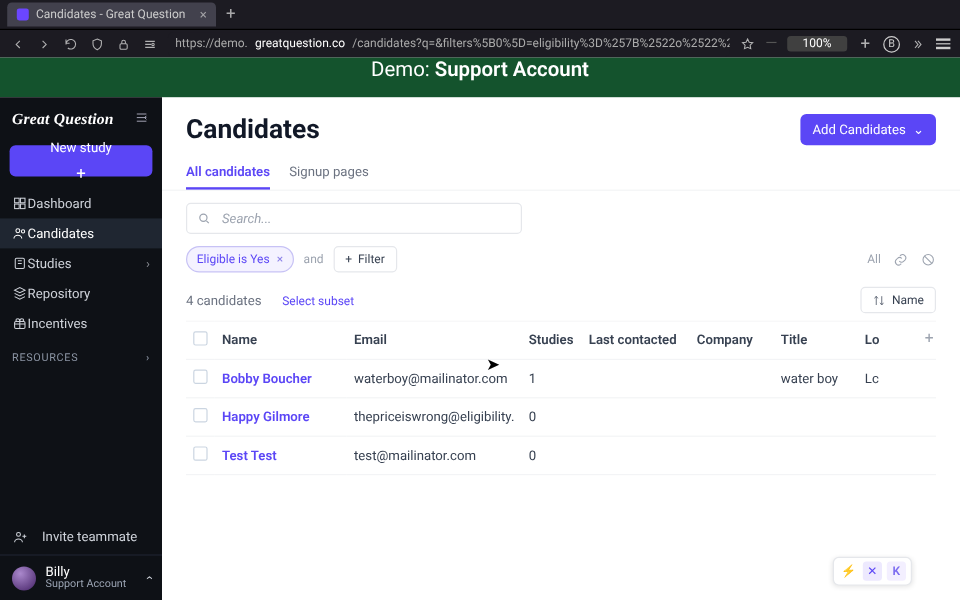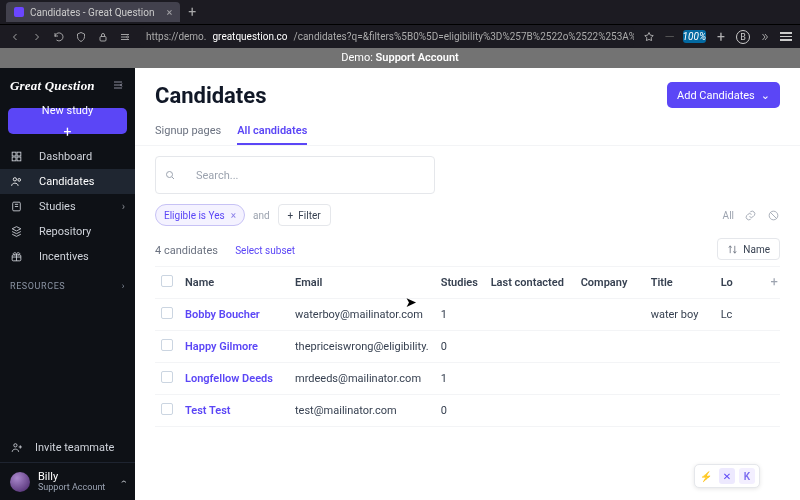--- a/index.html
+++ b/index.html
@@ -9,38 +9,38 @@
   .chrome-tabs { display: flex; align-items: center; height: 24px; padding: 0 6px; }
   .btab { display: flex; align-items: center; gap: 6px; background: #42414d; height: 20px; padding: 0 8px; font-size: 10px; border-radius: 4px 4px 0 0; max-width: 180px; }
   .btab .favicon { width: 10px; height: 10px; background: #6b46ff; border-radius: 2px; }
   .btab .btx { margin-left: 6px; font-size: 11px; opacity: .7; }
   .plus-tab { margin-left: 8px; font-size: 14px; line-height:1; opacity: .8; }
   .chrome-bar { display: flex; align-items: center; height: 24px; padding: 0 8px; gap: 8px; border-top: 1px solid #000; }
   .cbtn { width: 14px; height: 14px; display: inline-flex; align-items: center; justify-content: center; opacity: .85; }
   .cbtn svg { width: 12px; height: 12px; fill: none; stroke: #ccc; stroke-width: 1.8; }
   .urlbox { flex: 1; display: flex; align-items: center; gap: 6px; background: #1c1b22; height: 20px; border-radius: 4px; padding: 0 6px; font-size: 10px; color: #aaa; overflow: hidden; white-space: nowrap; }
   .urlbox .hl { color: #fff; }
-  .zoom { font-size: 10px; color: #fff; background: #0369a1; padding: 1px 0; border-radius: 3px; font-style: italic; }
+  .zoom { font-size: 10px; color: #fff; background: #404040; padding: 1px 13px; border-radius: 3px; }
   .circ { width: 14px; height: 14px; border-radius: 50%; border: 1px solid #ccc; display: inline-flex; align-items: center; justify-content: center; font-size: 9px; }
   .ham { display: flex; flex-direction: column; gap: 2px; }
   .ham span { display: block; width: 12px; height: 1.5px; background: #ccc; }
   
   .app { height: calc(500px - 48px); display: flex; flex-direction: column; }
-  .demo-banner { background: #737373; color: #fff; font-size: 11px; text-align: center; height: 20px; line-height: 20px; }
+  .demo-banner { background: #14532d; color: #fff; font-size: 17px; text-align: center; height: 33px; line-height: 20px; }
   .demo-banner .strong { font-weight: 600; color: #fff; }
   .body { flex: 1; display: flex; min-height: 0; }
   
   .sidebar { width: 135px; background: #0e1116; color: #cfd3da; display: flex; flex-direction: column; font-size: 11px; }
   .side-head { display: flex; align-items: center; justify-content: space-between; padding: 10px 10px 8px; }
   .brand { font-family: Georgia, 'Times New Roman', serif; font-style: italic; font-weight: 700; color: #fff; font-size: 13px; letter-spacing: .2px; }
   .collapse svg { width: 14px; height: 12px; stroke: #aab; fill: none; stroke-width: 1.6; }
   .new-study { margin: 6px 8px 10px; background: #5b46f6; color: #fff; height: 26px; border-radius: 5px; display: flex; align-items: center; justify-content: center; gap: 8px; font-size: 11px; cursor: pointer; flex-direction: column; }
   .new-study .plus { font-size: 14px; line-height: 1; }
   .nav { display: flex; flex-direction: column; }
-  .nav-item { display: flex; align-items: center; gap: 16px; padding: 6px 10px; cursor: pointer; color: #cfd3da; }
+  .nav-item { display: flex; align-items: center; gap: 0; padding: 6px 10px; cursor: pointer; color: #cfd3da; }
   .nav-item.active { background: #1f2631; color: #fff; }
   .nav-item .chev { margin-left: auto; opacity: .6; }
   .nav-item svg { width: 13px; height: 13px; fill: none; stroke: currentColor; stroke-width: 1.6; }
   .sec-label { padding: 12px 10px 4px; font-size: 9px; letter-spacing: .6px; color: #8b94a3; display: flex; justify-content: space-between; }
   .side-spacer { flex: 1; }
   .invite { display: flex; align-items: flex-end; gap: 12px; padding: 8px 10px; cursor: pointer; }
   .invite svg { width: 13px; height: 13px; stroke: #cfd3da; fill: none; stroke-width: 1.6; }
   .user { display: flex; align-items: center; gap: 8px; padding: 8px 10px; border-top: 1px solid #1e2430; }
   .avatar { width: 20px; height: 20px; border-radius: 50%; background: radial-gradient(circle at 35% 30%, #a8c, #426); }
   .uname { font-size: 11px; color: #fff; line-height: 1; }
@@ -48,21 +48,21 @@
   .user .chev { margin-left: auto; }
   
   .main { flex: 1; display: flex; flex-direction: column; min-width: 0; }
   .page-header { display: flex; align-items: center; justify-content: space-between; padding: 14px 20px 4px; }
   .page-title { font-size: 22px; font-weight: 700; color: #111827; }
   .add-btn { background: #5b46f6; color: #fff; font-size: 11px; height: 26px; padding: 0 10px; border-radius: 5px; display: inline-flex; align-items: center; gap: 6px; cursor: pointer; }
   .tabs { display: flex; gap: 16px; padding: 6px 20px 0; border-bottom: 1px solid #f3f4f6; }
   .tab { font-size: 11px; padding: 6px 0; color: #6b7280; cursor: pointer; }
   .tab.active { color: #5b46f6; border-bottom: 2px solid #5b46f6; font-weight: 600; }
   .toolbar { padding: 10px 20px 0; }
-  .search { width: 280px; height: 38px; border: 1px solid #e5e7eb; border-radius: 4px; display: flex; align-items: center; gap: 20px; padding: 0 8px; color: #9ca3af; font-size: 11px; }
+  .search { width: 280px; height: 26px; border: 1px solid #e5e7eb; border-radius: 4px; display: flex; align-items: center; gap: 9px; padding: 0 8px; color: #9ca3af; font-size: 11px; font-style: italic; }
   .search svg { width: 12px; height: 12px; stroke: #9ca3af; fill: none; stroke-width: 2; }
   .filter-row { display: flex; align-items: center; justify-content: space-between; padding: 10px 20px 8px; }
   .filter-left { display: flex; align-items: center; gap: 8px; }
   .chip { display: inline-flex; align-items: center; gap: 6px; border: 1px solid #c7c2f5; background: #f4f2ff; color: #5b46f6; font-size: 10px; height: 22px; padding: 0 8px; border-radius: 11px; }
   .chip .x { color: #8b80e8; }
   .and { font-size: 10px; color: #9ca3af; }
   .filter-btn { display: inline-flex; align-items: center; gap: 5px; border: 1px solid #e5e7eb; height: 22px; padding: 0 9px; border-radius: 4px; font-size: 10px; color: #374151; cursor: pointer; }
   .view-toggle { display: flex; align-items: center; gap: 10px; color: #9ca3af; }
   .view-toggle span { font-size: 10px; cursor: pointer; }
   .view-toggle svg { width: 13px; height: 13px; stroke: #9ca3af; fill: none; stroke-width: 1.6; }
@@ -243,22 +243,22 @@
 
     <main class="main">
       <div class="page-header">
         <h1 class="page-title">Candidates</h1>
         <div class="add-btn">
           <span>Add Candidates</span>
           <span>⌄</span>
         </div>
       </div>
       <div class="tabs">
+        <div class="tab active">All candidates</div>
         <div class="tab">Signup pages</div>
-        <div class="tab active">All candidates</div>
       </div>
       <div class="toolbar">
         <div class="search">
           <svg viewBox="0 0 24 24">
               <circle cx="11" cy="11" r="6"></circle>
               <path d="M20 20l-4-4"></path>
             </svg>
           <span>Search...</span>
         </div>
       </div>
@@ -330,30 +330,20 @@
                 <td><span class="name-link">Happy Gilmore</span></td>
                 <td>thepriceiswrong@eligibility.</td>
                 <td>0</td>
                 <td></td>
                 <td></td>
                 <td></td>
                 <td class="th-lo"></td>
               </tr>
               <tr>
                 <td><span class="ck"></span></td>
-                <td><span class="name-link">Longfellow Deeds</span></td>
-                <td>mrdeeds@mailinator.com</td>
-                <td>1</td>
-                <td></td>
-                <td></td>
-                <td></td>
-                <td class="th-lo"></td>
-              </tr>
-              <tr>
-                <td><span class="ck"></span></td>
                 <td><span class="name-link">Test Test</span></td>
                 <td>test@mailinator.com</td>
                 <td>0</td>
                 <td></td>
                 <td></td>
                 <td></td>
                 <td class="th-lo"></td>
               </tr>
             </tbody>
         </table>

